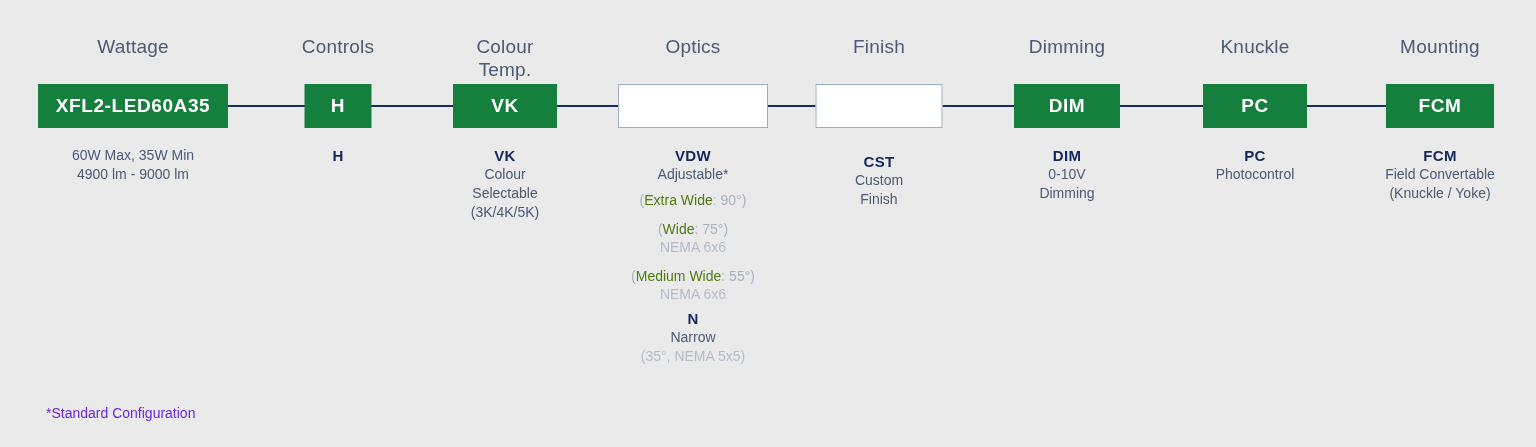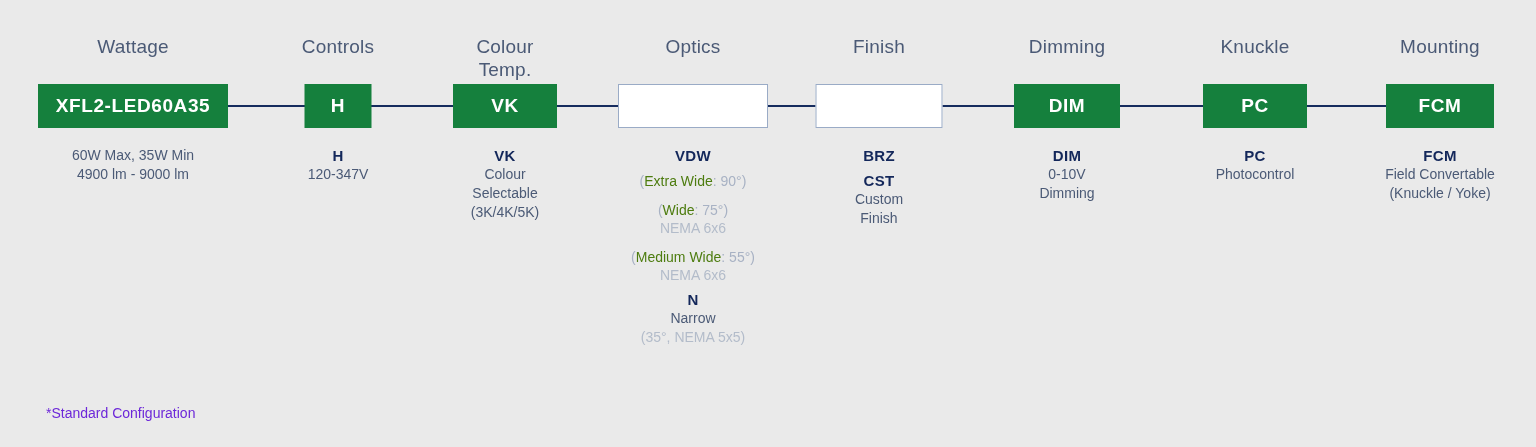--- a/index.html
+++ b/index.html
@@ -165,21 +165,20 @@
       </div>
     </div>
   </div>
 
   <div class="col" style="left:263px; width:150px;">
     <div class="col-header">Controls</div>
     <div class="chip" style="width:67px;">H</div>
     <div class="details">
       <div class="opt">
         <div class="opt-code">H</div>
-        <div class="opt-desc">120-347V</div>
       </div>
     </div>
   </div>
 
   <div class="col" style="left:425px; width:160px;">
     <div class="col-header two-line">Colour
 Temp.</div>
     <div class="chip" style="width:104px;">VK</div>
     <div class="details">
       <div class="opt">
@@ -191,20 +190,21 @@
     </div>
   </div>
 
   <div class="col" style="left:593px; width:200px;">
     <div class="col-header">Optics</div>
     <div class="chip empty" style="width:150px;"></div>
     <div class="details">
 
       <div class="opt">
         <div class="opt-code">VDW</div>
+        <div class="opt-desc">Adjustable*</div>
 
         <div class="sub-group">
           <div class="sub-line"><span class="paren">(</span><b>Extra Wide</b><span>: 90°)</span></div>
         </div>
 
         <div class="sub-group">
           <div class="sub-line"><span class="paren">(</span><b>Wide</b><span>: 75°)</span></div>
           <div class="sub-nema">NEMA 6x6</div>
         </div>
 
@@ -221,21 +221,20 @@
       </div>
 
     </div>
   </div>
 
   <div class="col" style="left:799px; width:160px;">
     <div class="col-header">Finish</div>
     <div class="chip empty" style="width:127px;"></div>
     <div class="details">
       <div class="opt">
-        <div class="opt-code">BRZ</div>
       </div>
       <div class="opt">
         <div class="opt-code">CST</div>
         <div class="opt-desc">Custom
 Finish</div>
       </div>
     </div>
   </div>
 
   <div class="col" style="left:986px; width:162px;">

